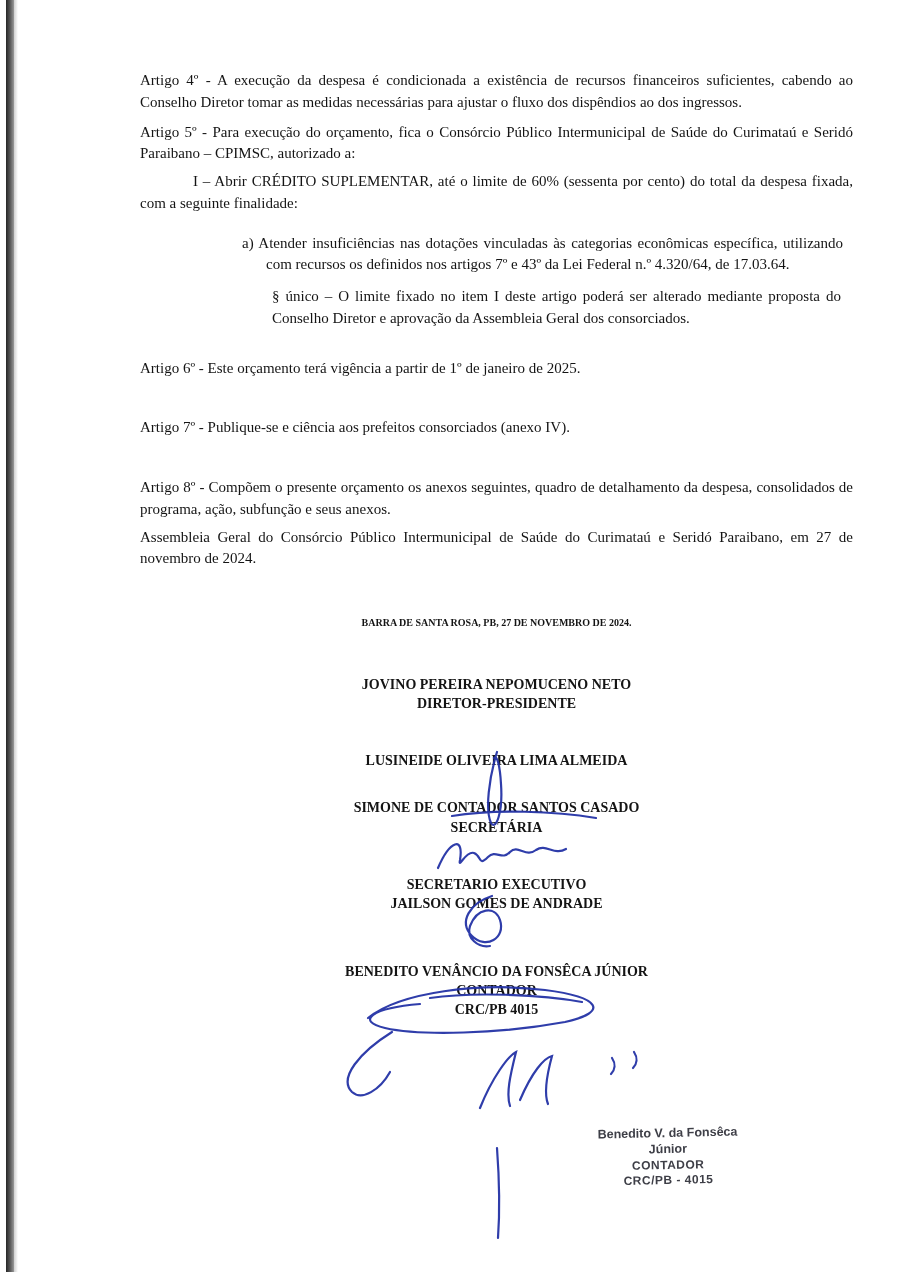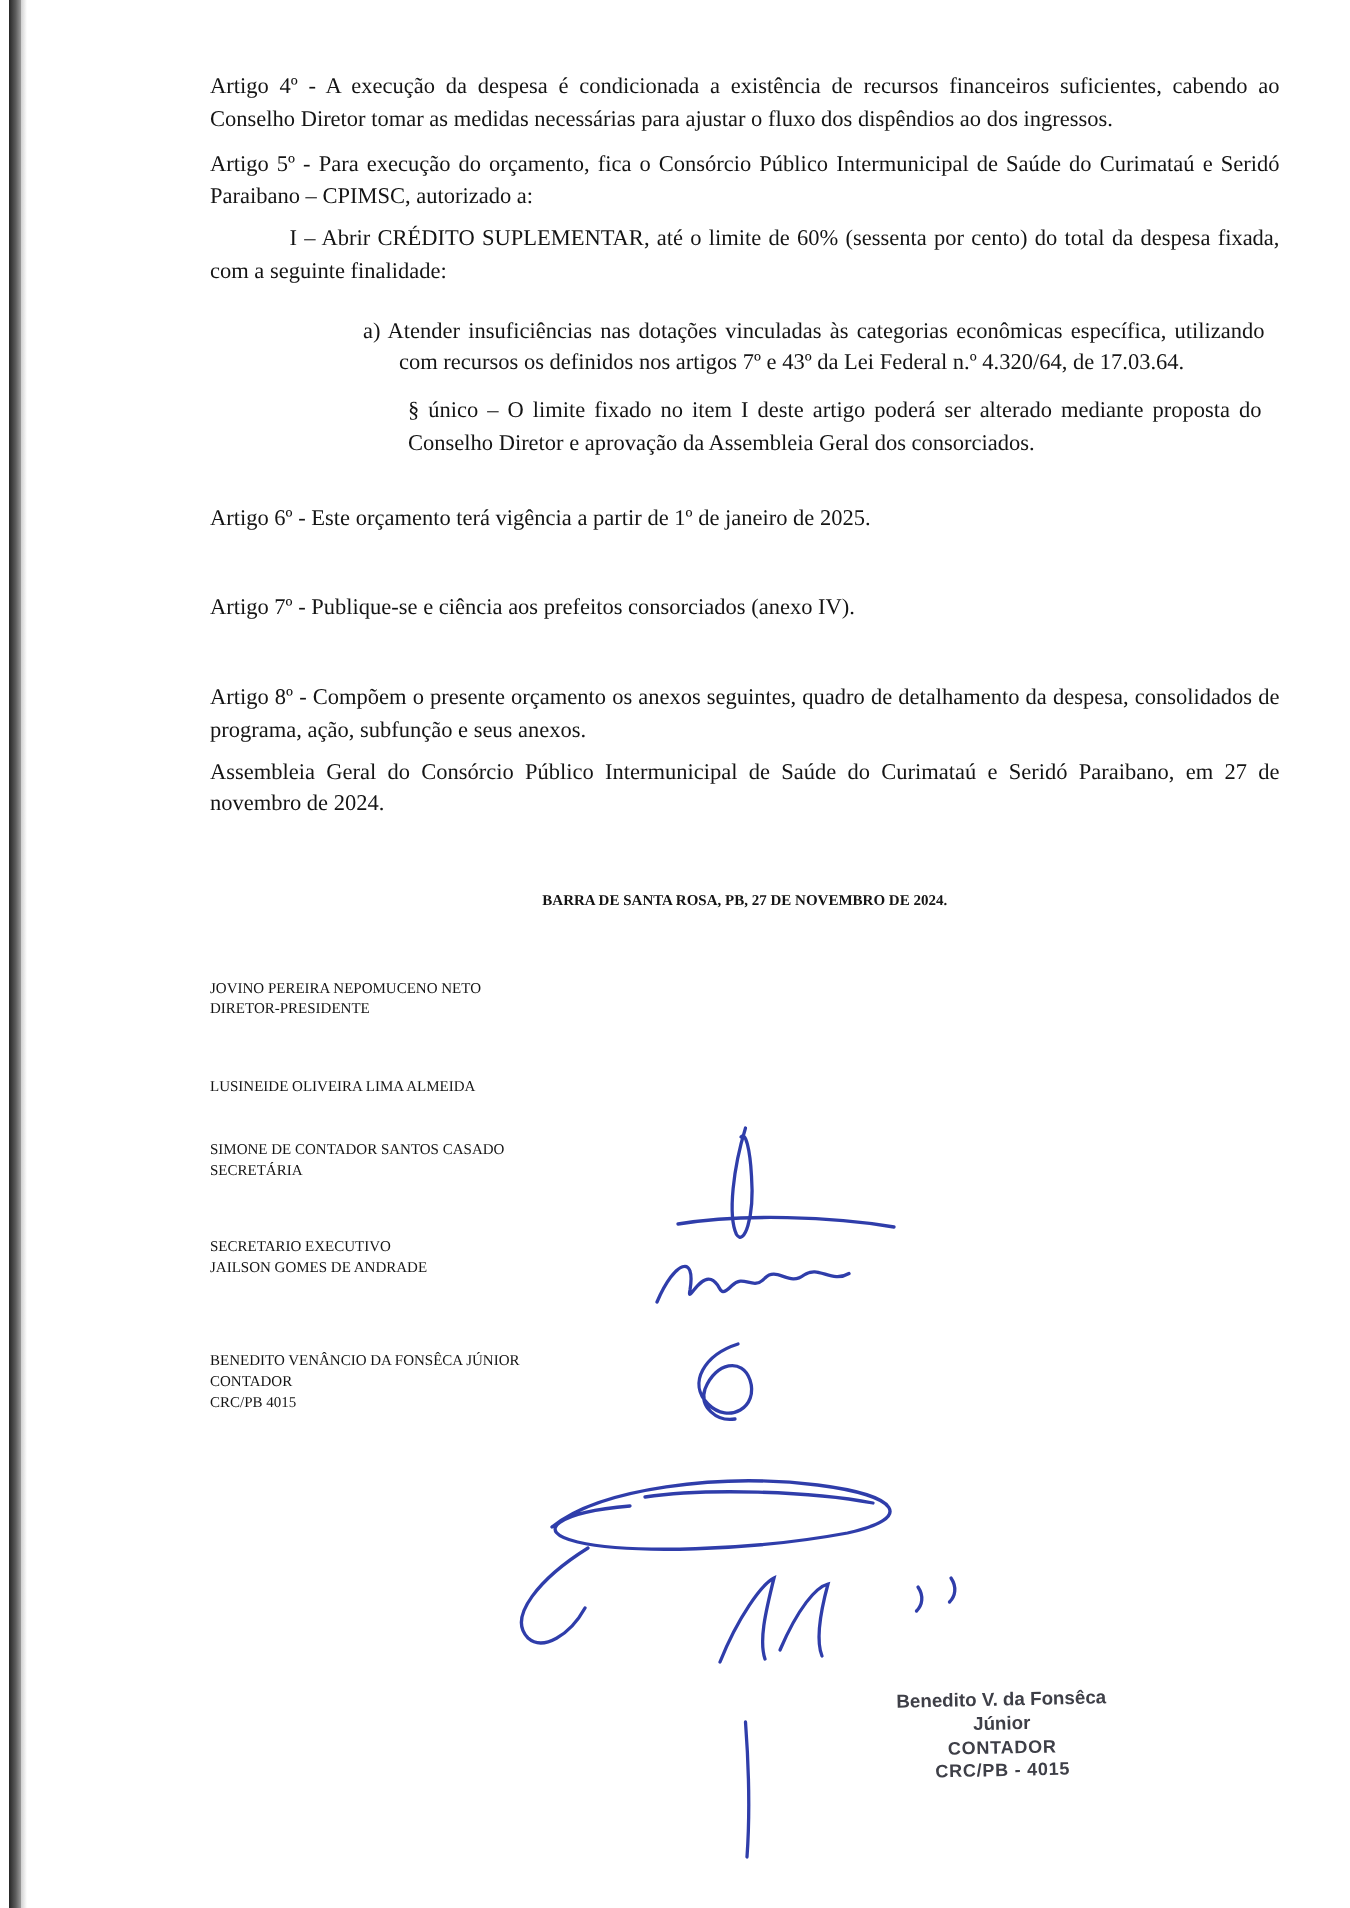--- a/index.html
+++ b/index.html
@@ -11,37 +11,37 @@
   }
   .scan-edge{
     position:absolute;left:6px;top:0;width:8px;height:1272px;
     background:linear-gradient(to right,#262626,#5c5c5c 55%,#9a9a9a);
   }
   .scan-edge-fade{
     position:absolute;left:14px;top:0;width:4px;height:1272px;
     background:linear-gradient(to right,rgba(120,120,120,.35),rgba(255,255,255,0));
   }
   .content{
-    position:absolute;left:140px;top:0;width:713px;padding-top:48px;
+    position:absolute;left:140px;top:0;width:713px;padding-top:70px;
     font-size:15px;line-height:1.45;text-align:justify;
   }
   p{margin:0;}
   .p-art4{margin-bottom:8px;}
   .p-art5{margin-bottom:6px;}
   .p-item1{text-indent:53px;margin-bottom:18px;}
   .p-item-a{margin-left:102px;margin-right:10px;padding-left:24px;text-indent:-24px;margin-bottom:10px;}
   .p-unico{margin-left:132px;margin-right:12px;margin-bottom:28px;}
   .p-art6{margin-bottom:38px;}
   .p-art7{margin-bottom:38px;}
   .p-art8{margin-bottom:6px;}
   .p-assembleia{margin-bottom:46px;}
   .place-date{
     text-align:center;font-weight:bold;font-size:10px;margin-bottom:44px;
   }
-  .sig-block{text-align:left;font-weight:normal;font-size:10px;line-height:1.38;}
+  .sig-block{text-align:center;font-weight:bold;font-size:14px;line-height:1.38;}
   .sig-1{margin-bottom:38px;}
   .sig-2{margin-bottom:28px;}
   .sig-3{margin-bottom:38px;}
   .sig-4{margin-bottom:48px;}
   .ink-overlay{
     position:absolute;left:0;top:0;width:900px;height:1272px;
     pointer-events:none;
   }
   .stamp{
     position:absolute;left:578px;top:1125px;width:180px;

